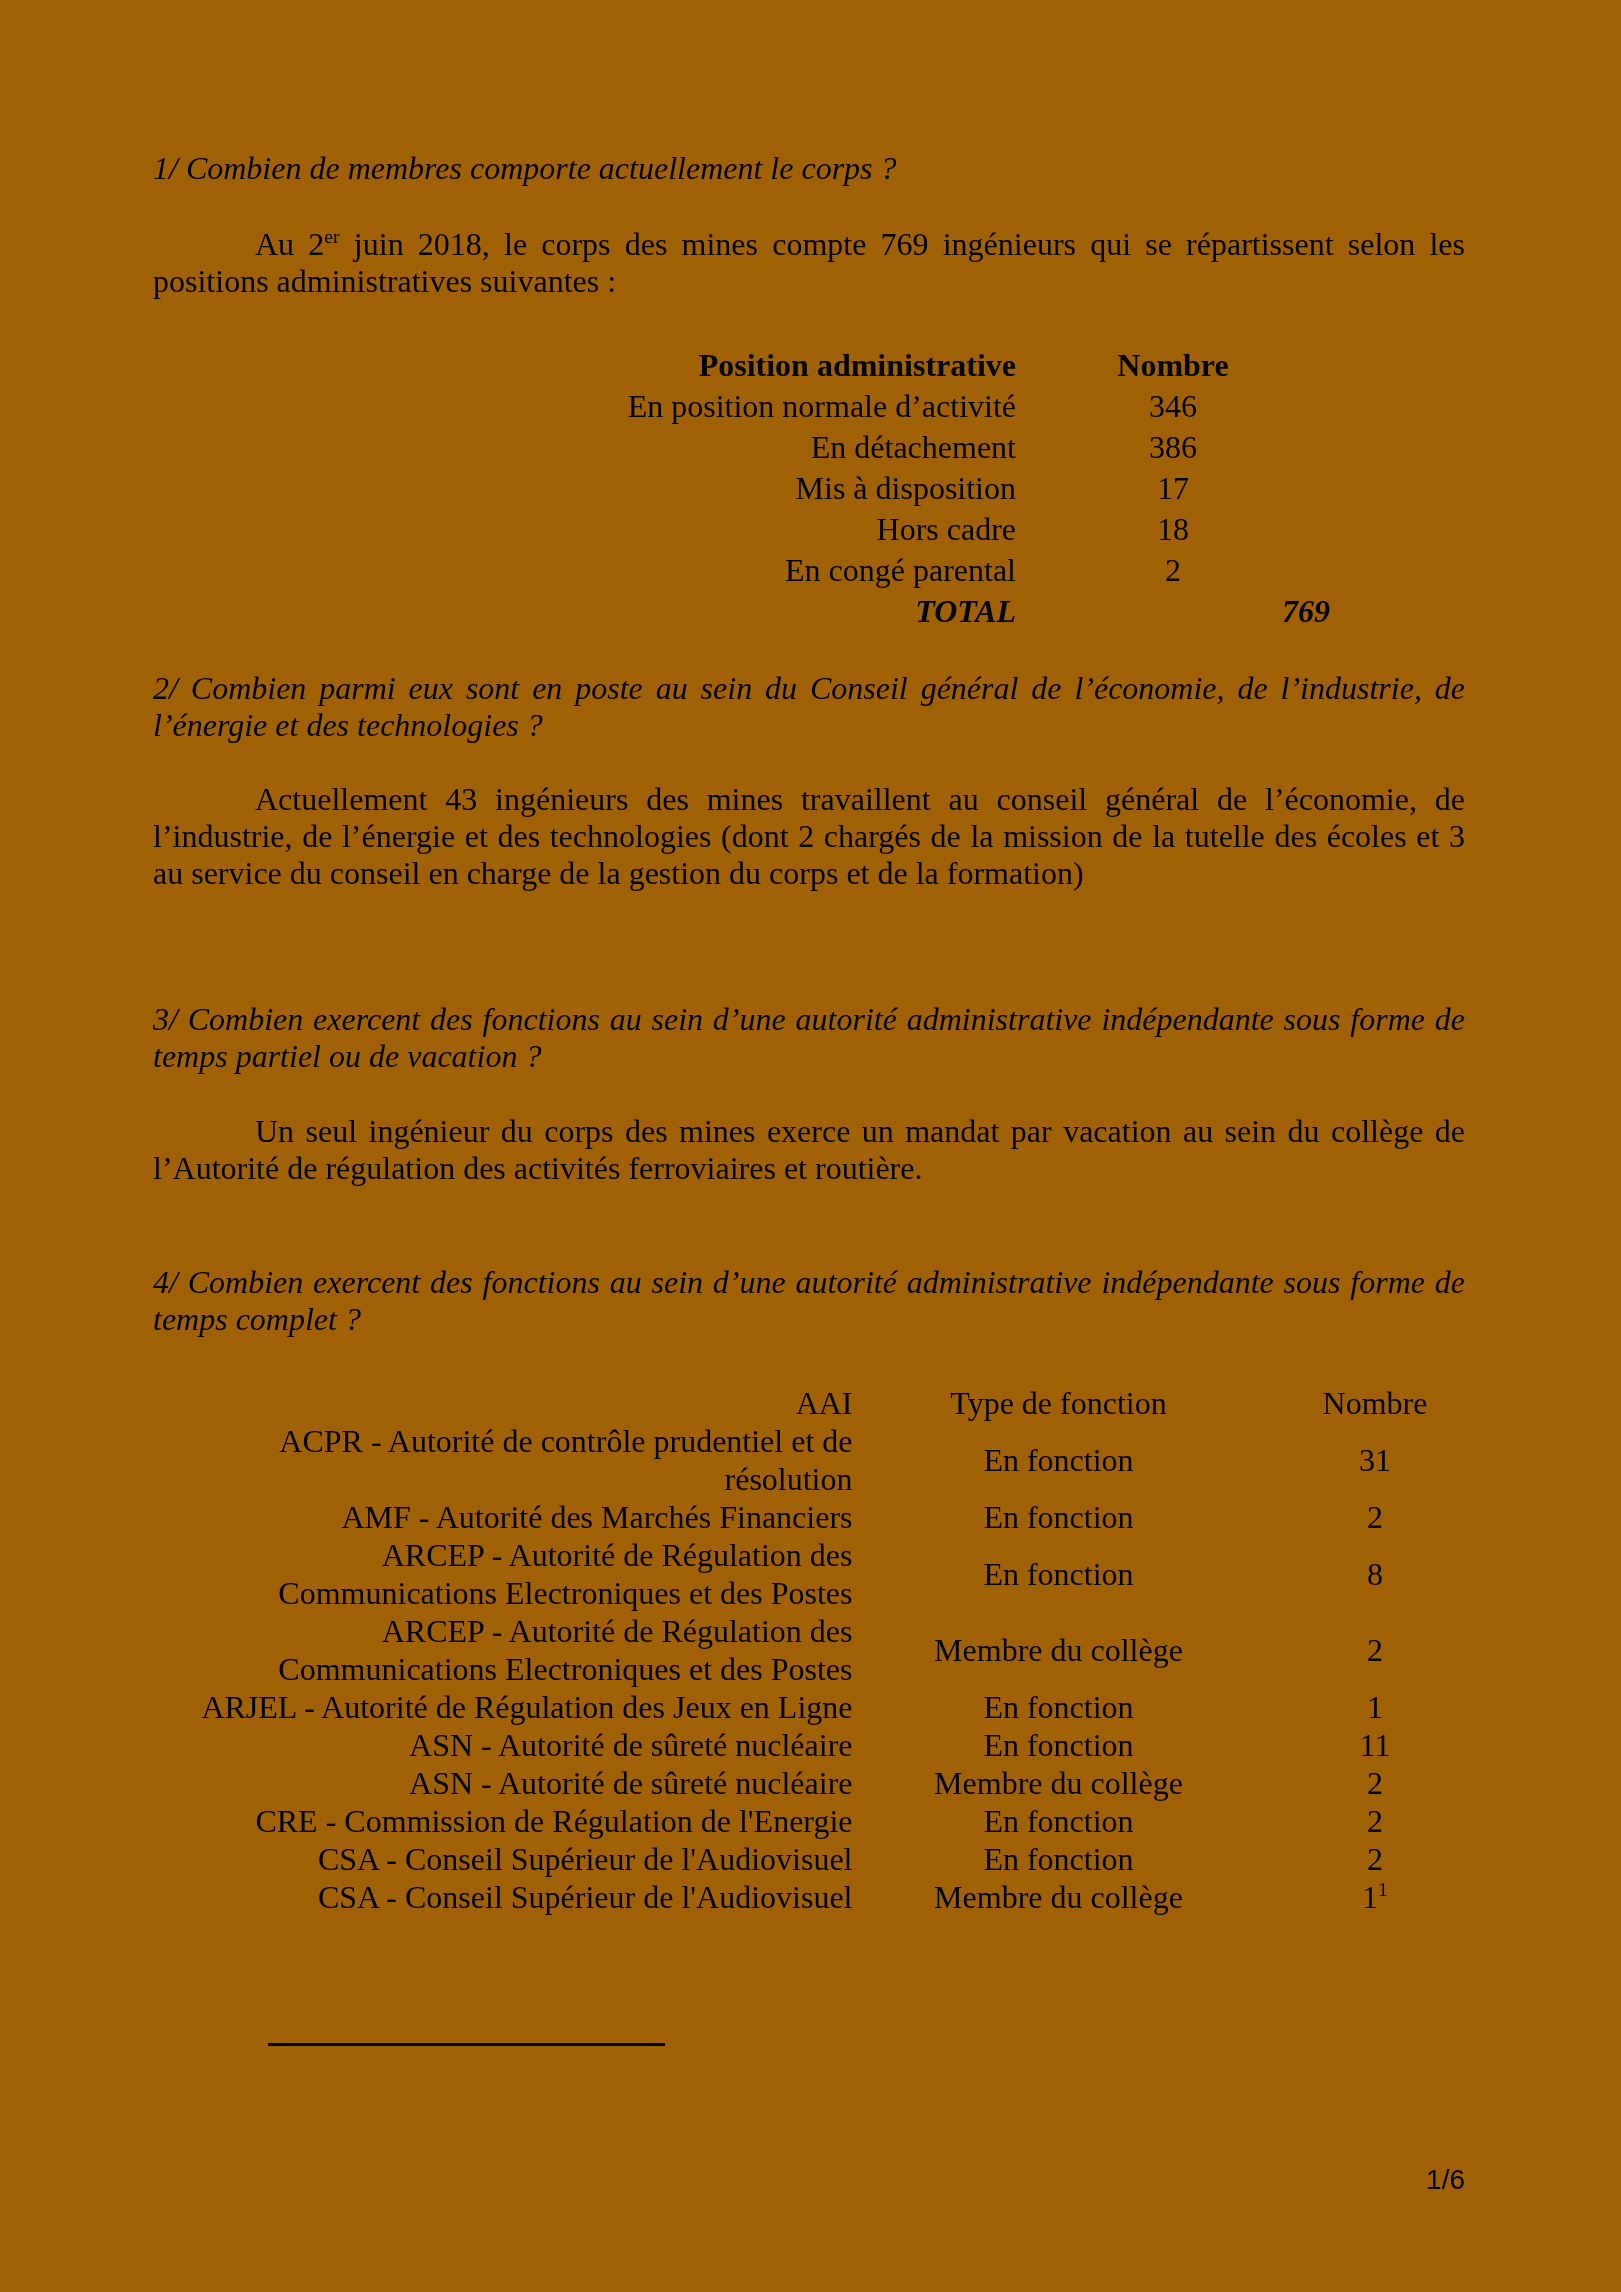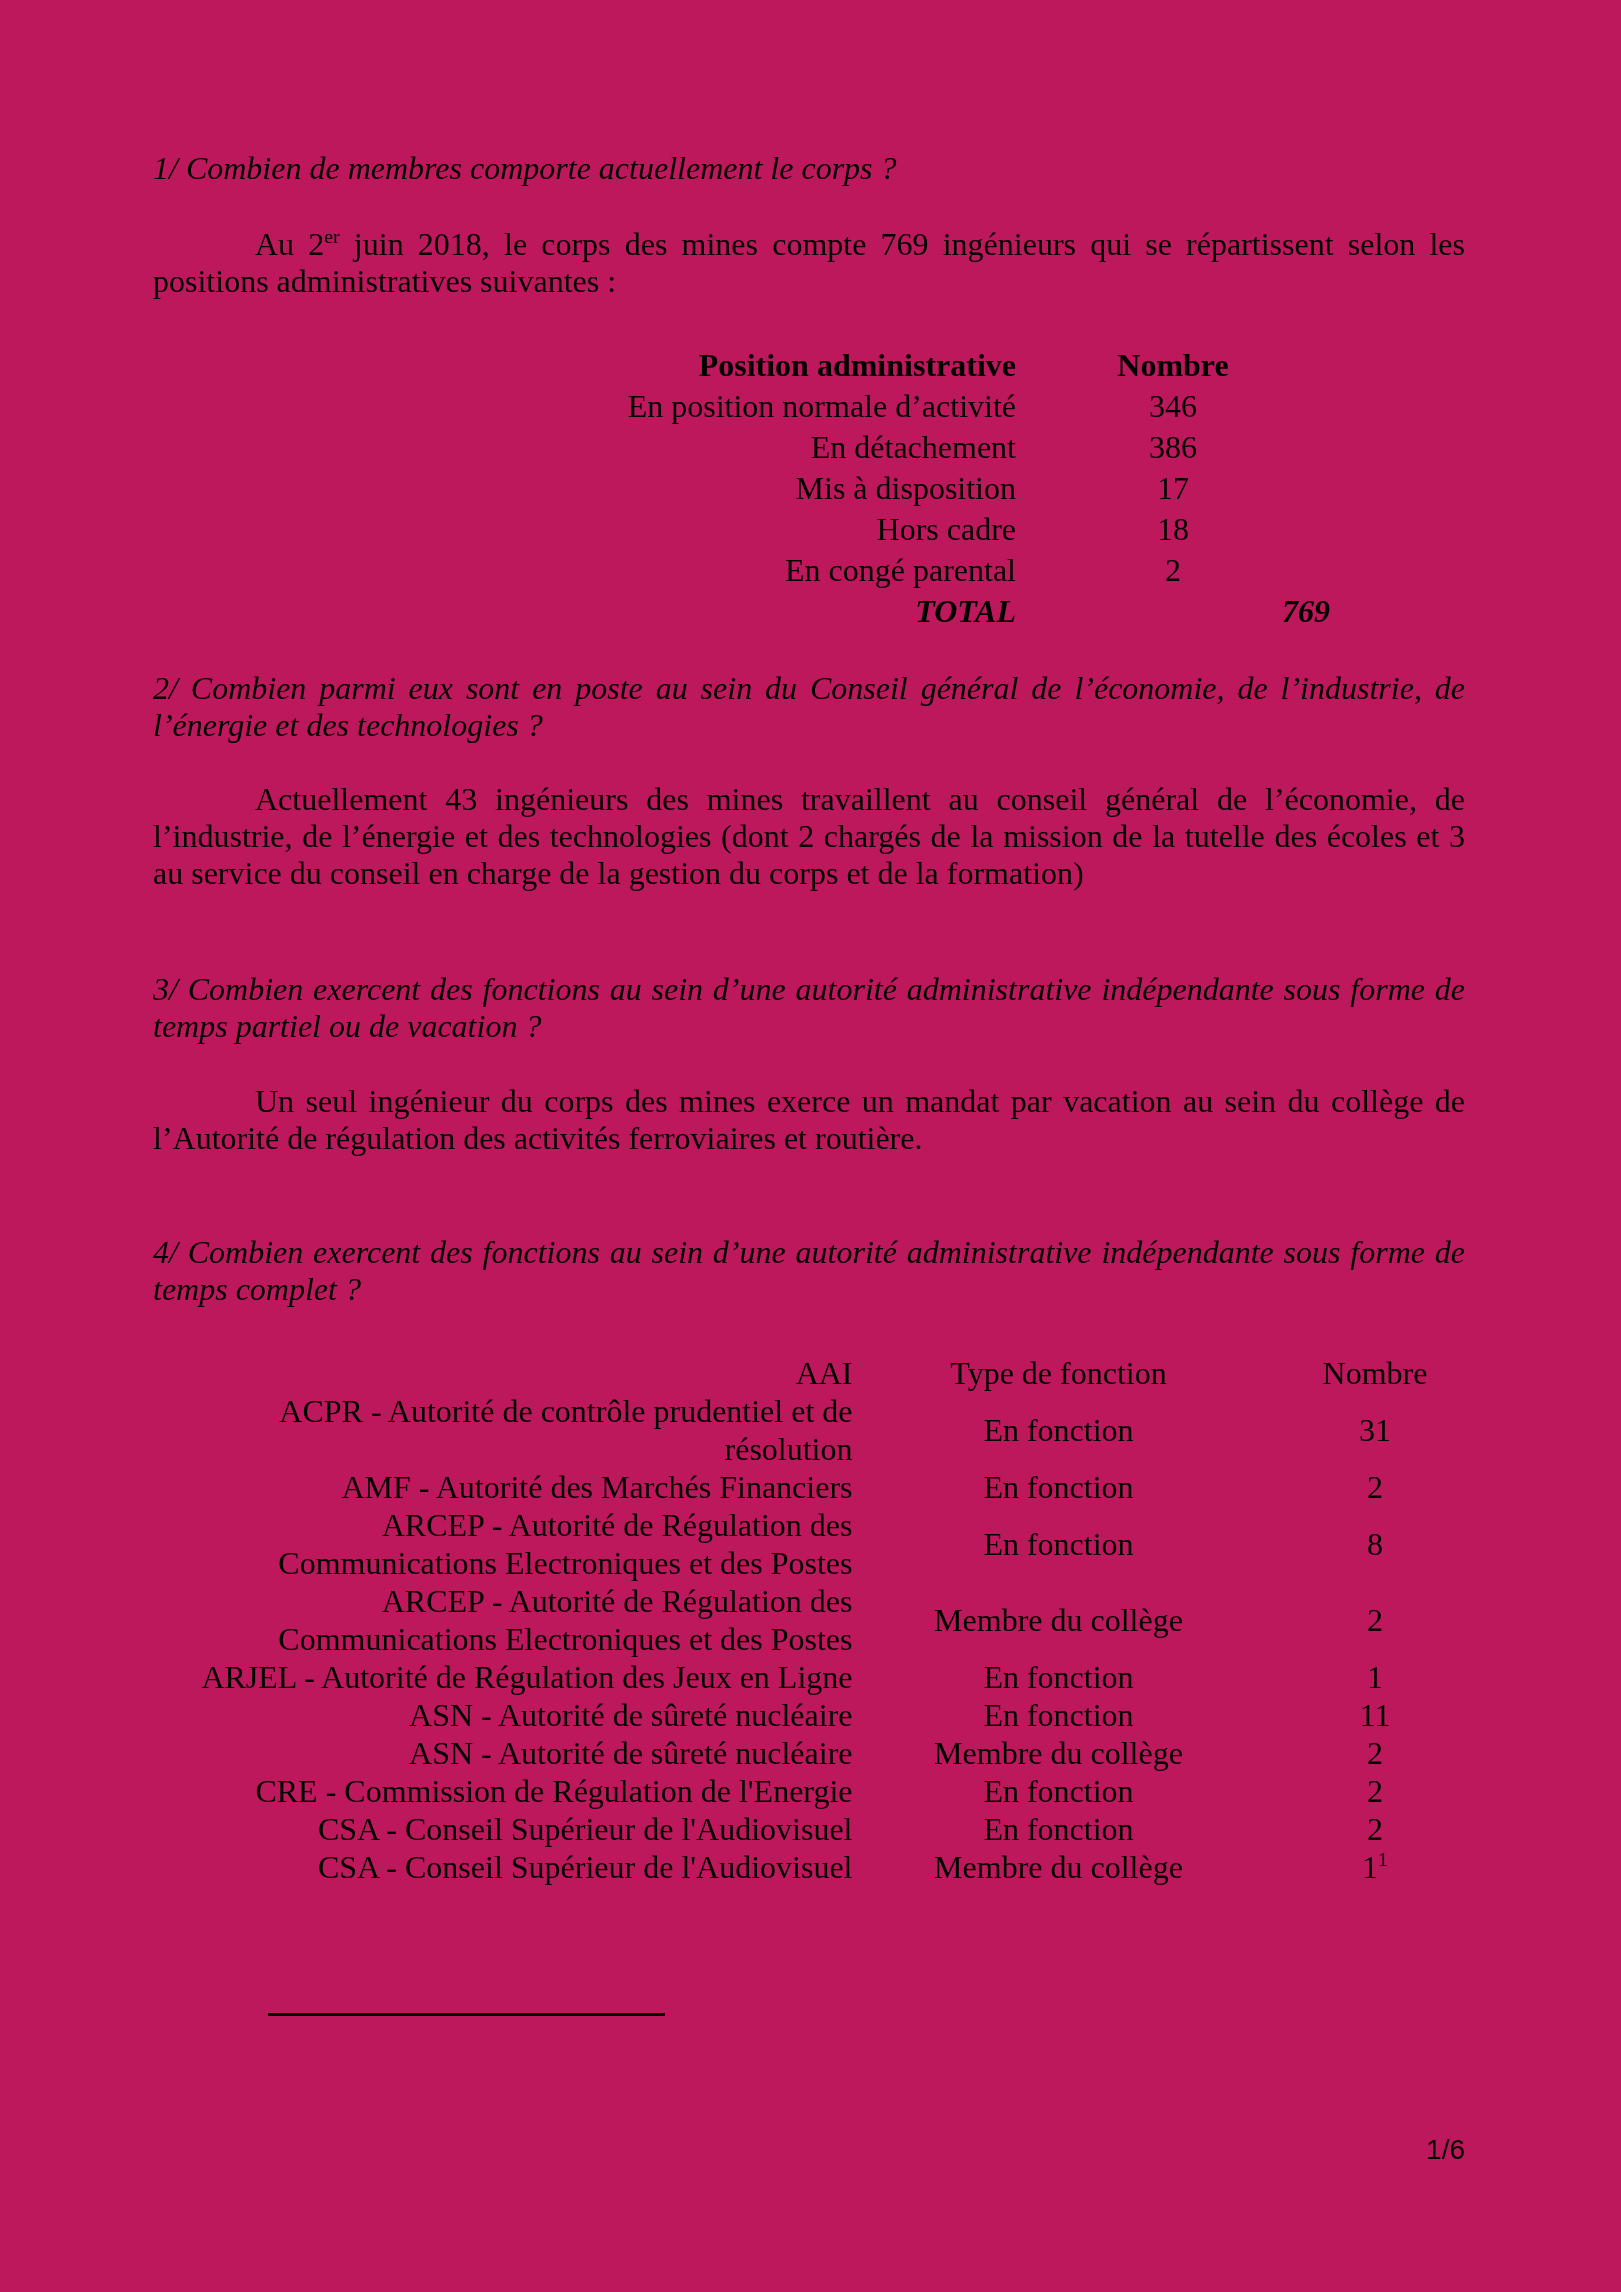--- a/index.html
+++ b/index.html
@@ -1,19 +1,19 @@
 <!DOCTYPE html>
 <html><head>
 <meta charset="utf-8">
 <style>
   html, body { margin: 0; padding: 0; background: #ffffff; }
   .page {
     width: 1621px;
     height: 2293px;
-    background: #be185d;
+    background: #a16207;
     color: #000000;
     font-family: "Liberation Serif", "DejaVu Serif", serif;
     font-size: 32px;
     line-height: 37px;
     overflow: hidden;
     position: relative;
     margin: 0 auto;
     box-sizing: border-box;
   }
   .content {
@@ -27,21 +27,21 @@
     text-align: justify;
   }
   .answer {
     text-align: justify;
     text-indent: 102px;
   }
   .m-p1 { margin-top: 39px; }
   .m-t1 { margin-top: 45px; }
   .m-q2 { margin-top: 38px; }
   .m-p2 { margin-top: 37px; }
-  .m-q3 { margin-top: 79px; }
+  .m-q3 { margin-top: 109px; }
   .m-p3 { margin-top: 38px; }
   .m-q4 { margin-top: 77px; }
   .m-t2 { margin-top: 46px; }
 
   sup { font-size: 0.62em; vertical-align: super; line-height: 0; }
 
   
   table { border-collapse: collapse; border-spacing: 0; }
   .t1 { margin-left: 314px; table-layout: fixed; width: 863px; }
   .t1 th, .t1 td { padding: 0; height: 41px; line-height: 41px; font-weight: normal; }

